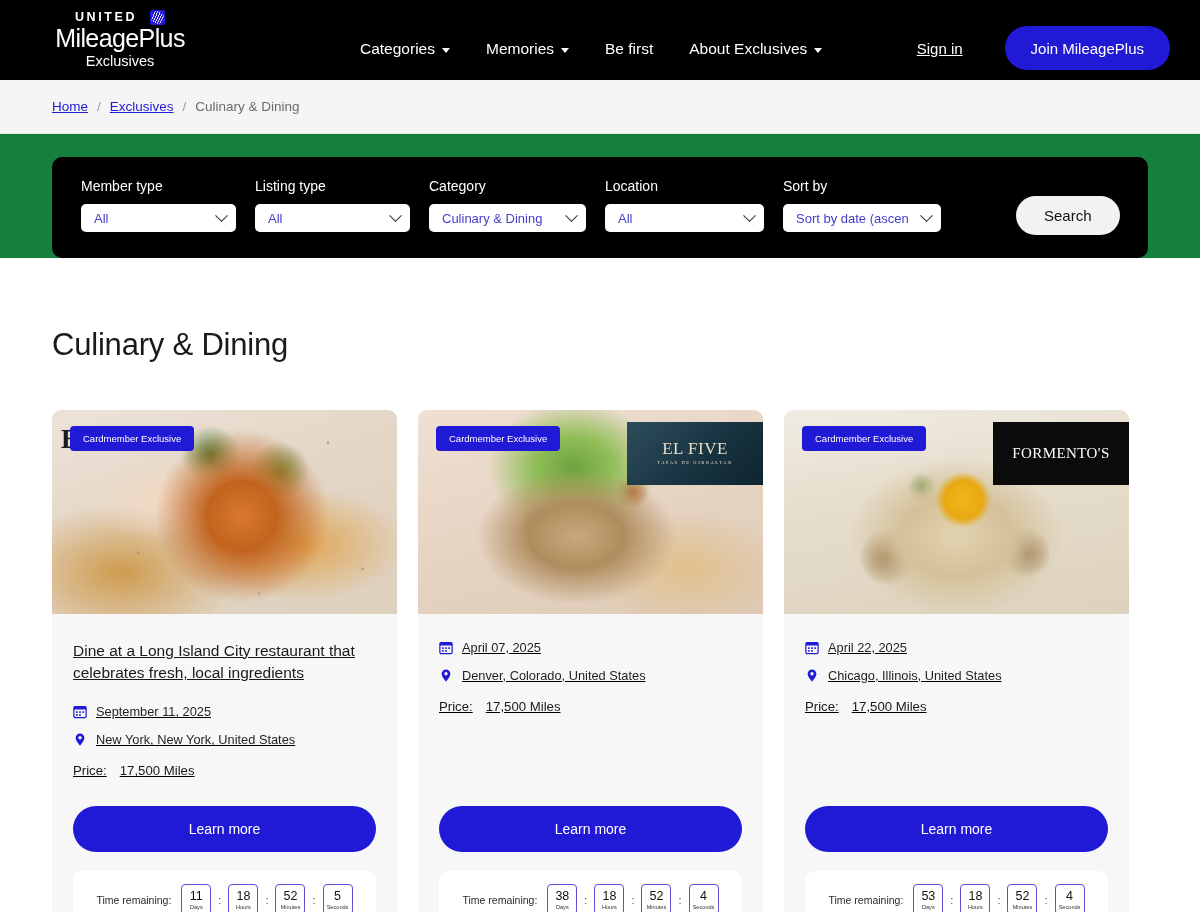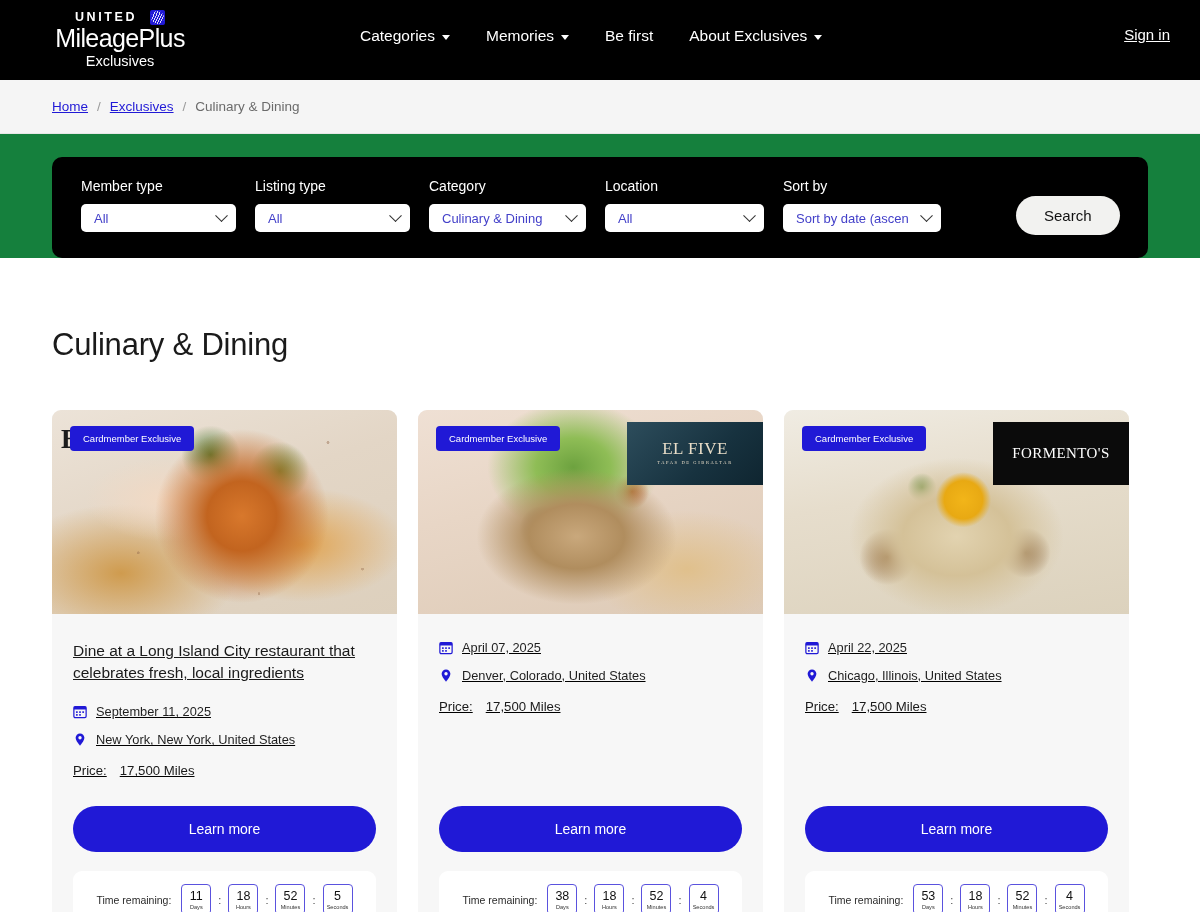--- a/index.html
+++ b/index.html
@@ -79,20 +79,21 @@
     align-items: center;
   }
   .nav-item {
     color: #ffffff;
     font-size: 15.5px;
     display: flex;
     align-items: center;
     gap: 7px;
     cursor: pointer;
     white-space: nowrap;
+    margin-top: 13px;
   }
   .caret {
     width: 0; height: 0;
     border-left: 4.5px solid transparent;
     border-right: 4.5px solid transparent;
     border-top: 5.5px solid #ffffff;
     display: inline-block;
     margin-top: 2px;
   }
 
@@ -420,20 +421,21 @@
       <span>Be first</span>
     </div>
     <div class="nav-item">
       <span>About Exclusives</span>
       <span class="caret"></span>
     </div>
   </nav>
 
   <div class="header-right">
     <span class="signin">Sign in</span>
+    <button class="join-btn">Join MileagePlus</button>
   </div>
 </div>
 
 <div class="breadcrumb-bar">
   <span class="crumb">Home</span>
   <span class="crumb-sep">/</span>
   <span class="crumb">Exclusives</span>
   <span class="crumb-sep">/</span>
   <span class="crumb-current">Culinary &amp; Dining</span>
 </div>

